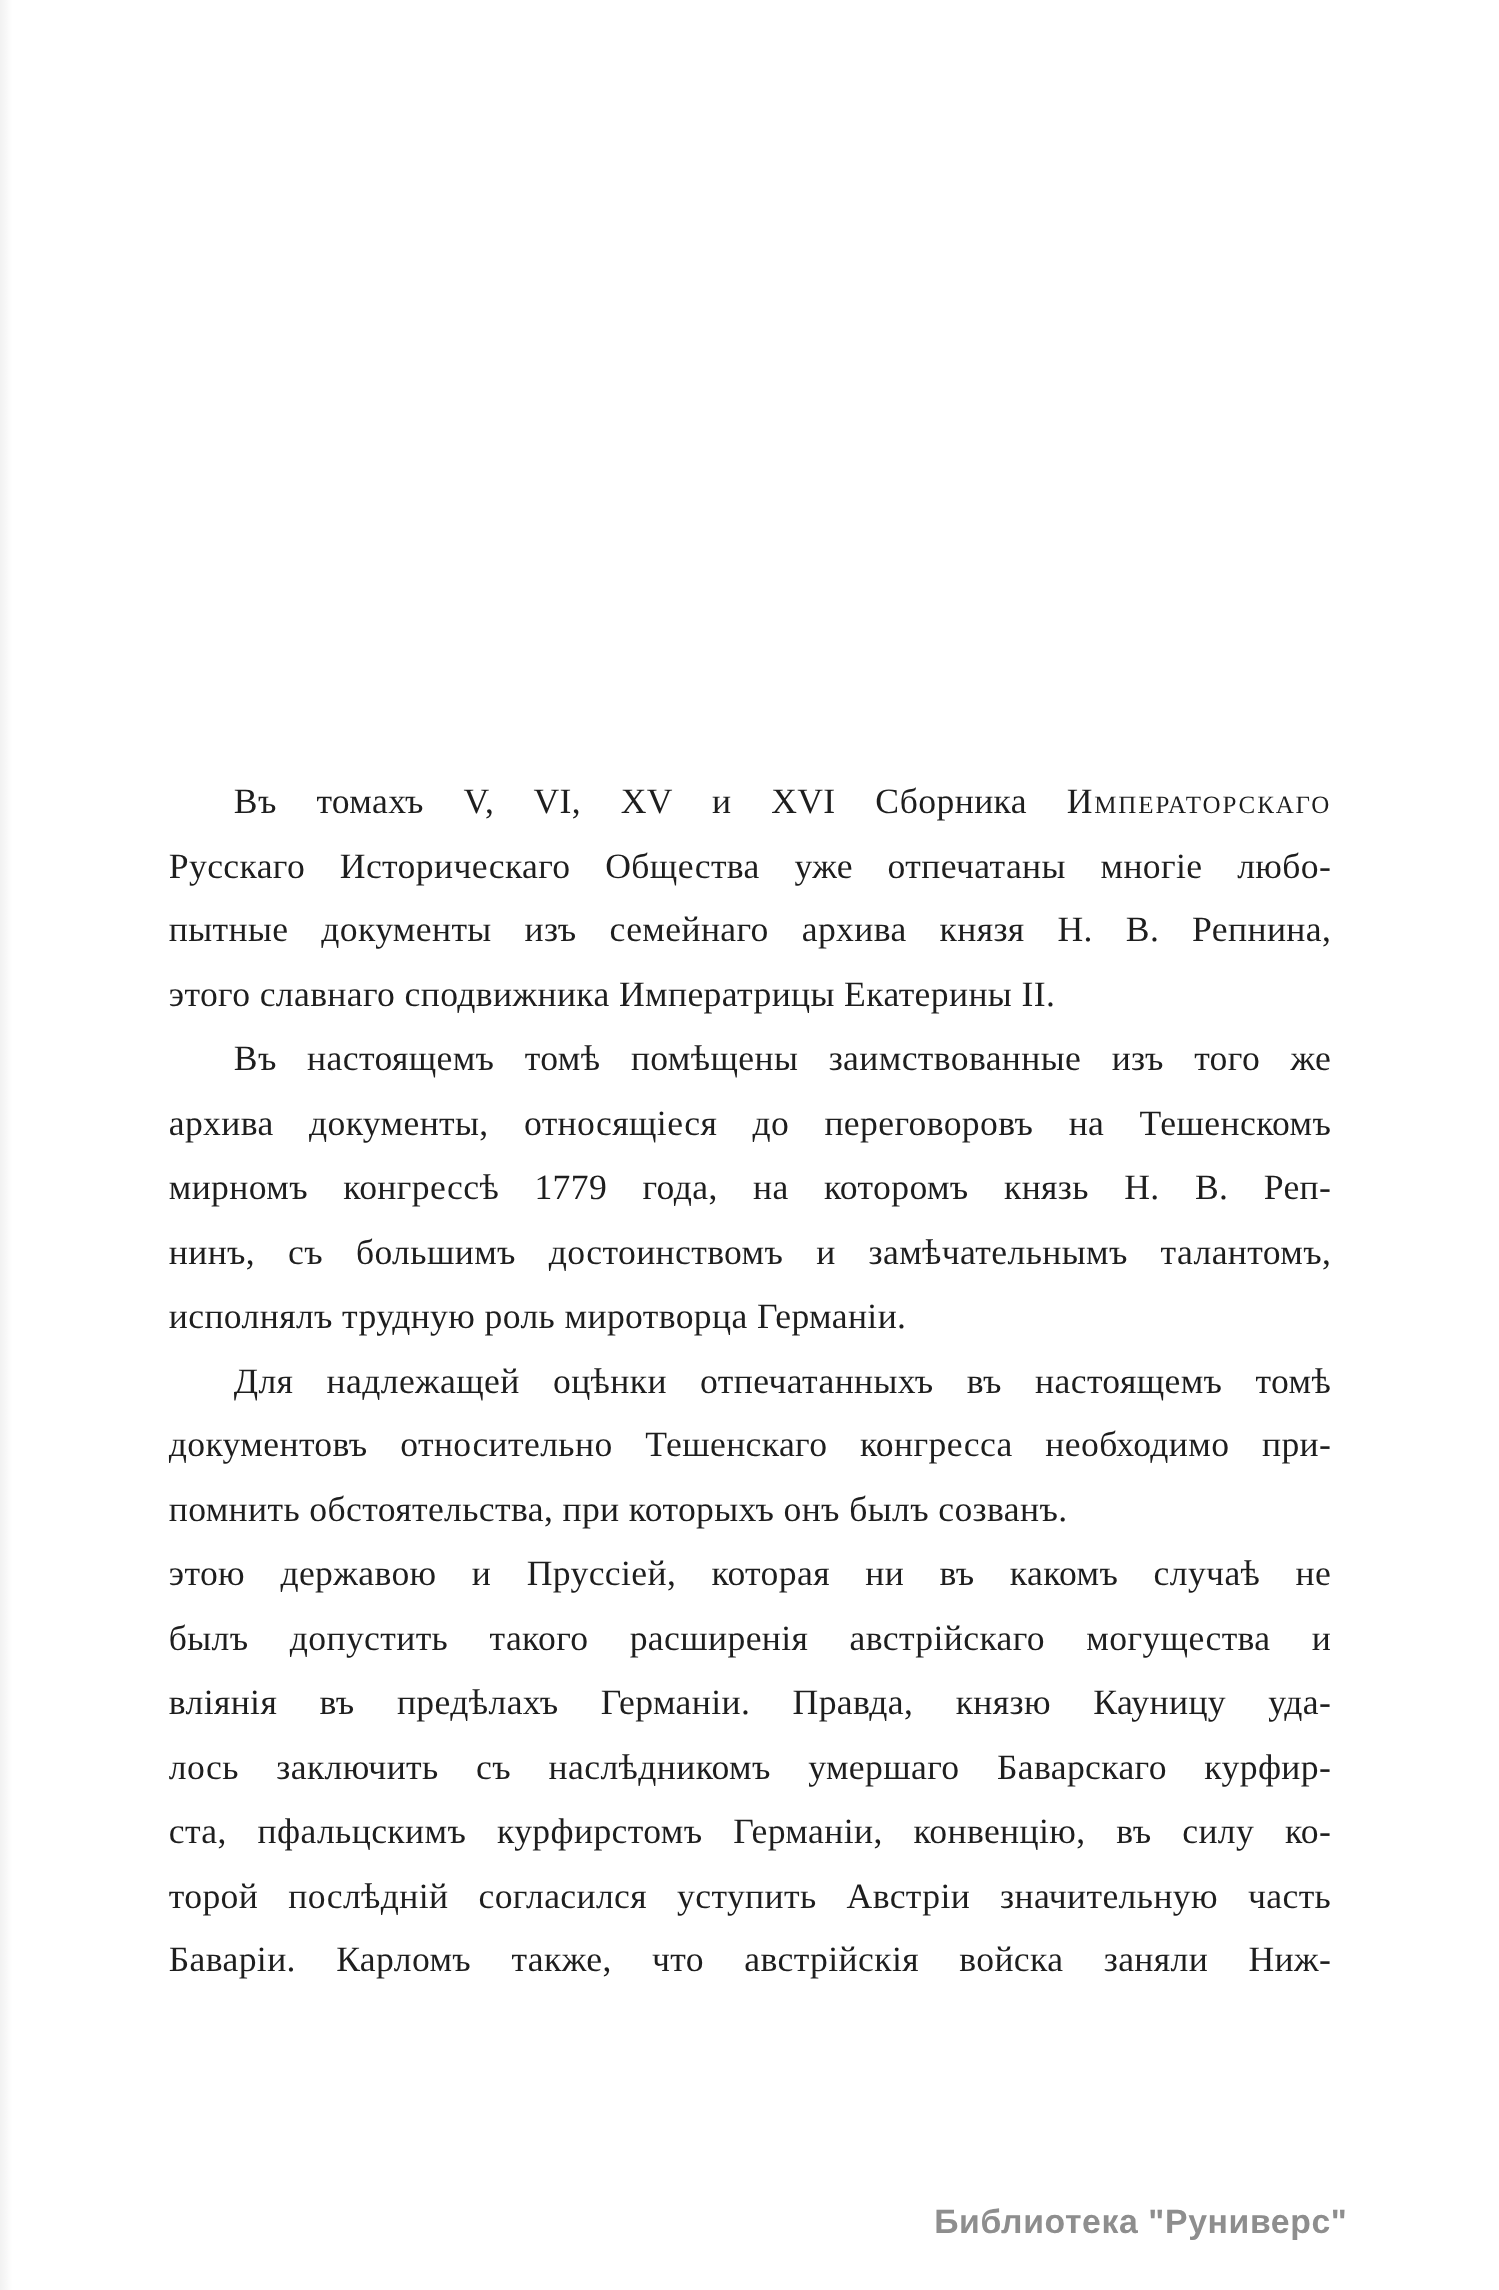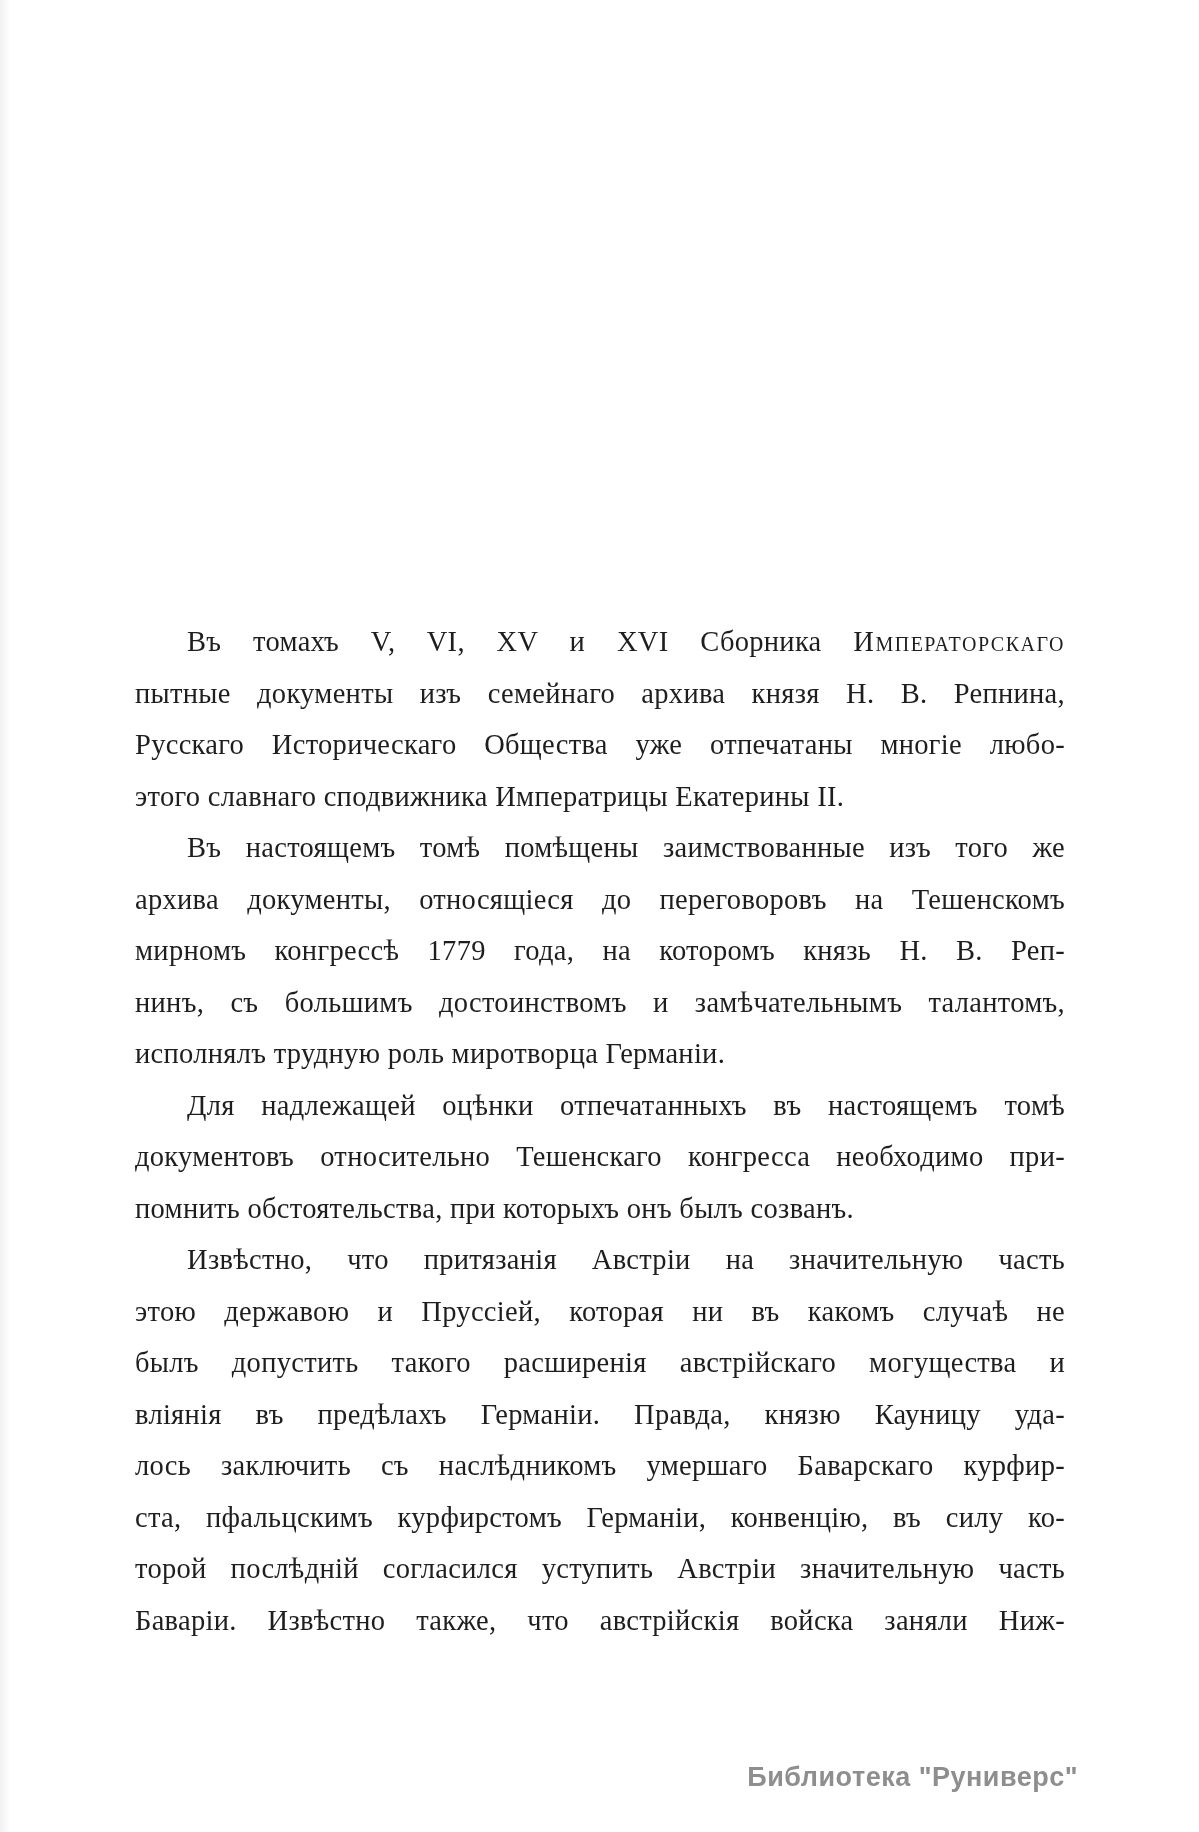--- a/index.html
+++ b/index.html
@@ -52,34 +52,33 @@
     white-space: nowrap;
   }
 </style>
 </head>
 <body>
 
 <div class="page" style="background: rgb(255, 255, 255);">
   <div class="edge-shade"></div>
   <div class="text-block" style="color: rgb(30, 30, 30);">
       <div class="line indent"><span>Въ томахъ V, VI, XV и XVI Сборника </span><span class="sc">Императорскаго</span></div>
+      <div class="line">Русскаго Историческаго Общества уже отпечатаны многіе любо-</div>
       <div class="line">пытные документы изъ семейнаго архива князя Н. В. Репнина,</div>
-      <div class="line">Русскаго Историческаго Общества уже отпечатаны многіе любо-</div>
       <div class="line no-just">этого славнаго сподвижника Императрицы Екатерины II.</div>
       <div class="line indent">Въ настоящемъ томѣ помѣщены заимствованные изъ того же</div>
       <div class="line">архива документы, относящіеся до переговоровъ на Тешенскомъ</div>
       <div class="line">мирномъ конгрессѣ 1779 года, на которомъ князь Н. В. Реп-</div>
       <div class="line">нинъ, съ большимъ достоинствомъ и замѣчательнымъ талантомъ,</div>
       <div class="line no-just">исполнялъ трудную роль миротворца Германіи.</div>
       <div class="line indent">Для надлежащей оцѣнки отпечатанныхъ въ настоящемъ томѣ</div>
       <div class="line">документовъ относительно Тешенскаго конгресса необходимо при-</div>
       <div class="line no-just">помнить обстоятельства, при которыхъ онъ былъ созванъ.</div>
-      <div class="line indent">Извѣстно, что притязанія Австріи на значительную часть</div>
       <div class="line">этою державою и Пруссіей, которая ни въ какомъ случаѣ не</div>
       <div class="line">былъ допустить такого расширенія австрійскаго могущества и</div>
       <div class="line">вліянія въ предѣлахъ Германіи. Правда, князю Кауницу уда-</div>
       <div class="line">лось заключить съ наслѣдникомъ умершаго Баварскаго курфир-</div>
       <div class="line">ста, пфальцскимъ курфирстомъ Германіи, конвенцію, въ силу ко-</div>
       <div class="line">торой послѣдній согласился уступить Австріи значительную часть</div>
-      <div class="line">Баваріи. Извѣстно также, что австрійскія войска заняли Ниж-</div>
+      <div class="line">Баваріи. Карломъ также, что австрійскія войска заняли Ниж-</div>
     </div>
   <div class="watermark" style="color: rgb(142, 142, 142);">Библиотека "Руниверс"</div>
 </div>
 
 </body></html>

